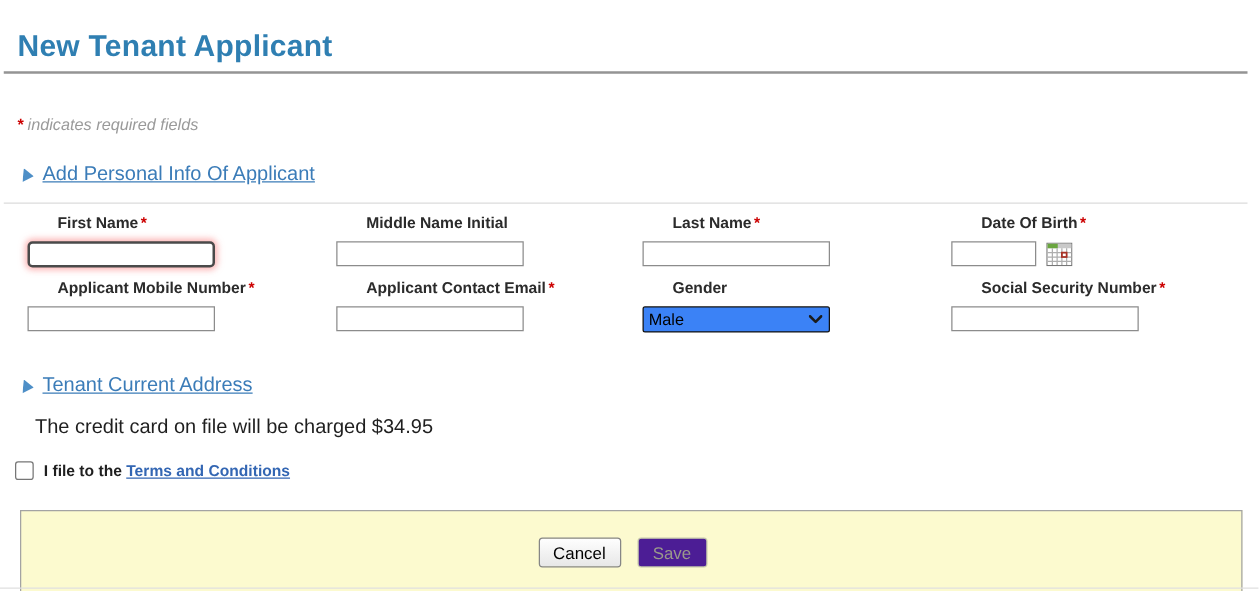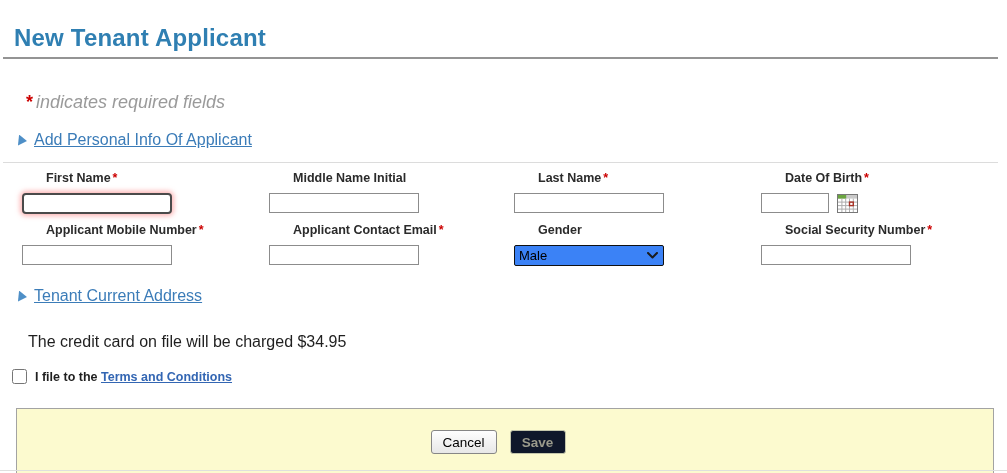--- a/index.html
+++ b/index.html
@@ -3,26 +3,26 @@
 <meta charset="utf-8">
 <style>
   * { margin:0; padding:0; box-sizing:border-box; }
   html,body { background:#fff; }
   body { font-family:"Liberation Sans","DejaVu Sans",sans-serif; color:#222; }
   .page { position:relative; width:1007px; height:473px; background:#fff; overflow:hidden; }
 
   .page-title { position:absolute; left:14px; top:24px; font-size:24px; font-weight:bold; color:#2f7fb2; letter-spacing:0.2px; }
   .title-rule { position:absolute; left:3px; right:9px; top:57px; height:0; border-top:2px solid #949494; }
 
-  .required-note { position:absolute; left:26px; top:92px; font-size:18px; color:#9a9a9a; font-style:italic; }
+  .required-note { position:absolute; left:14px; top:92px; font-size:13px; color:#9a9a9a; font-style:italic; }
   .required-note .star { color:#cc0000; font-style:normal; font-weight:bold; margin-right:3px; }
 
   .section-header { position:absolute; left:18px; height:20px; display:flex; align-items:center;justify-content:center; }
   .section-header.s1 { top:130px; }
-  .section-header.s2 { top:286px; }
+  .section-header.s2 { top:299px; }
   .tri { width:9px; height:11px; margin-right:7px; flex:0 0 auto; }
   .section-link { font-size:16px; color:#3b7cb8; text-decoration:underline; cursor:pointer; }
 
   .section-rule { position:absolute; left:3px; right:9px; top:162px; height:0; border-top:1px solid #dcdcdc; }
 
   .cell { position:absolute; }
   .r1 { top:171px; } .r2 { top:223px; }
   .c1 { left:22px; } .c2 { left:269px; } .c3 { left:514px; } .c4 { left:761px; }
   .field-label { font-size:12.5px; font-weight:bold; color:#2b2b2b; white-space:nowrap;padding-left:24px; }
   .field-label .star { color:#cc0000; margin-left:2px; }
@@ -40,21 +40,21 @@
   .charge-note { position:absolute; left:28px; top:333px; font-size:16px; color:#1f1f1f; }
 
   .agree-row { position:absolute; left:12px; top:369px; display:flex; align-items:center; }
   .agree-check { width:15px; height:15px; margin:0 8px 0 0; accent-color:#fff; border:1px solid #888; }
   .agree-text { font-size:12.5px; font-weight:bold; color:#1f1f1f; }
   .agree-text a { color:#3366b3; text-decoration:underline; cursor:pointer; }
 
   .footer-bar { position:absolute; left:16px; right:13px; top:408px; height:68px; background:#fcfacf; border:1px solid #a3a3a3; display:flex; align-items:center; justify-content:center; padding-right:14px; gap:13px; }
   .btn { height:24px; font-size:13.5px; font-family:inherit; border-radius:3px; cursor:pointer; }
   .btn-cancel { width:66px; background:linear-gradient(#fefefe,#e7e7e7); border:1px solid #868686; color:#000; }
-  .btn-save { width:56px; background:#0f172a; border:1px solid #c4c6ab; color:#9a9a8b; font-weight:bold; cursor:default; }
+  .btn-save { width:56px; background:#4c1d95; border:1px solid #c4c6ab; color:#9a9a8b; font-weight:normal; cursor:default; }
 
   .bottom-rule { position:absolute; left:0; right:0; top:470px; height:0; border-top:1px solid #dfdfdf; }
 </style>
 </head>
 <body>
 
 <div class="page">
 
   <h1 class="page-title">New Tenant Applicant</h1>
   <div class="title-rule"></div>

